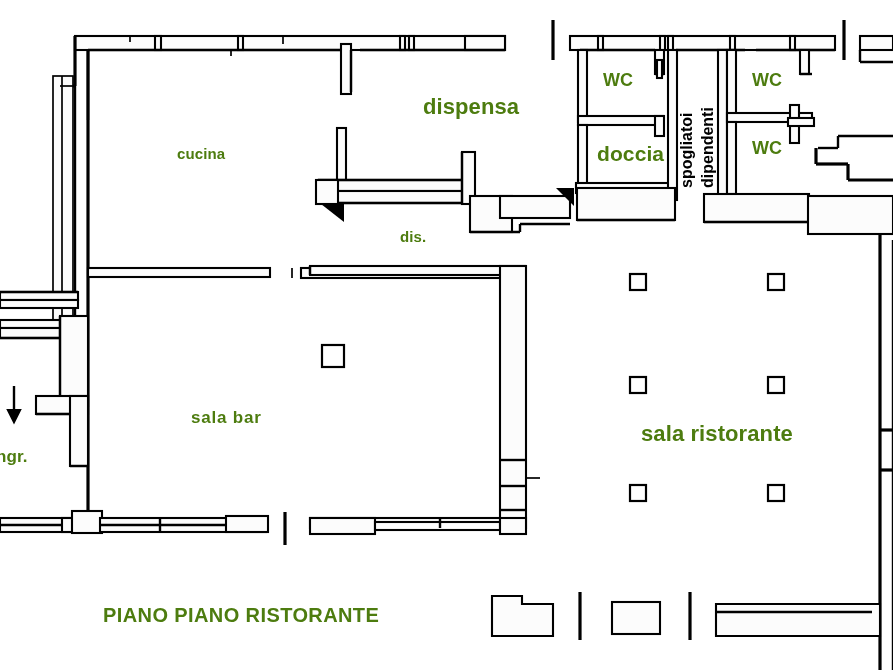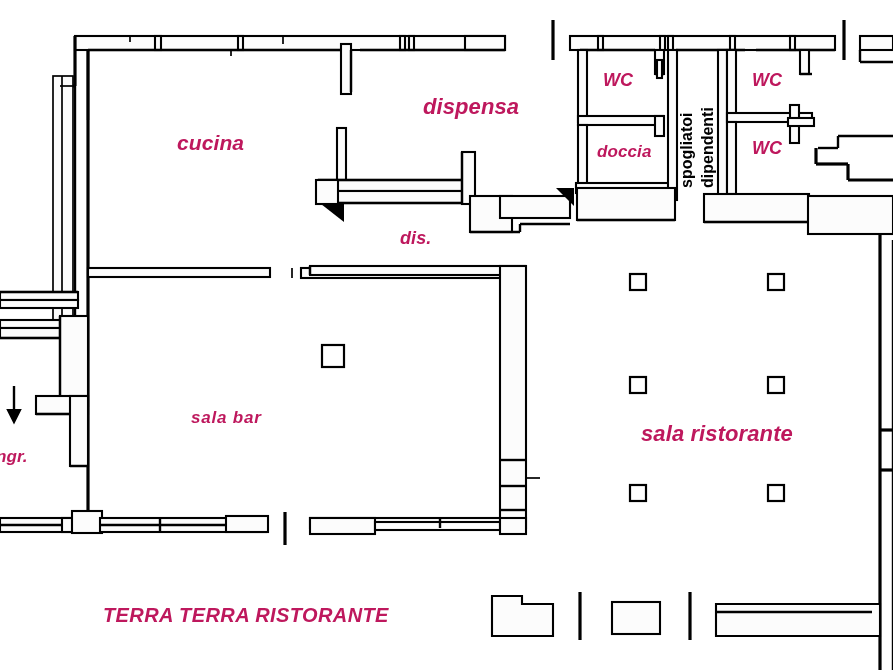--- a/index.html
+++ b/index.html
@@ -21,34 +21,33 @@
   #plan-svg {
     position: absolute;
     left: 0;
     top: 0;
     width: 893px;
     height: 670px;
     display: block;
   }
   .room-label {
     position: absolute;
-    color: #be185d;
+    color: #4d7c0f;
     font-weight: bold;
     white-space: nowrap;
     letter-spacing: 0.1px;
     line-height: 1;
     font-family: "Liberation Sans", sans-serif;
-    font-style: italic;
-  }
-  .lbl-cucina   { left: 177px; top: 132px; font-size: 21px; }
+  }
+  .lbl-cucina   { left: 177px; top: 146px; font-size: 15px; }
   .lbl-dispensa { left: 423px; top: 96px;  font-size: 22px; }
-  .lbl-dis      { left: 400px; top: 229px; font-size: 18px; }
+  .lbl-dis      { left: 400px; top: 229px; font-size: 15px; }
   .lbl-salabar  { left: 191px; top: 409px; font-size: 17px; letter-spacing: 0.8px; }
   .lbl-salarist { left: 641px; top: 423px; font-size: 22px; }
-  .lbl-doccia   { left: 597px; top: 143px; font-size: 17px; }
+  .lbl-doccia   { left: 597px; top: 143px; font-size: 21px; }
   .lbl-wc1      { left: 603px; top: 71px;  font-size: 18px; }
   .lbl-wc2      { left: 752px; top: 71px;  font-size: 18px; }
   .lbl-wc3      { left: 752px; top: 139px; font-size: 18px; }
   .lbl-ingr     { left: -4px;  top: 448px; font-size: 17px; }
   .lbl-title    { left: 103px; top: 605px; font-size: 20px; letter-spacing: 0.4px; }
   .vert-label {
     position: absolute;
     font-weight: bold;
     color: #000000;
     font-size: 16px;
@@ -308,15 +307,15 @@
   <div class="room-label lbl-wc2">WC</div>
 
   <div class="room-label lbl-wc3">WC</div>
 
   <div class="vert-label lbl-spogliatoi">spogliatoi</div>
 
   <div class="vert-label lbl-dipendenti">dipendenti</div>
 
   <div class="room-label lbl-ingr">ngr.</div>
 
-  <div class="room-label lbl-title">TERRA TERRA RISTORANTE</div>
+  <div class="room-label lbl-title">PIANO PIANO RISTORANTE</div>
 
 </div>
 
 </body></html>

